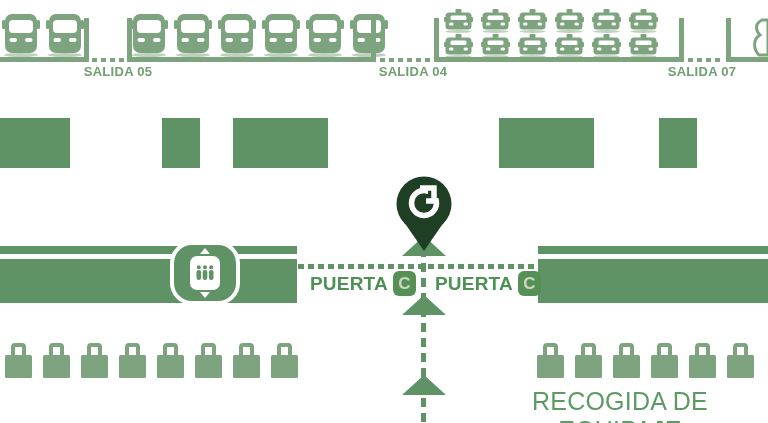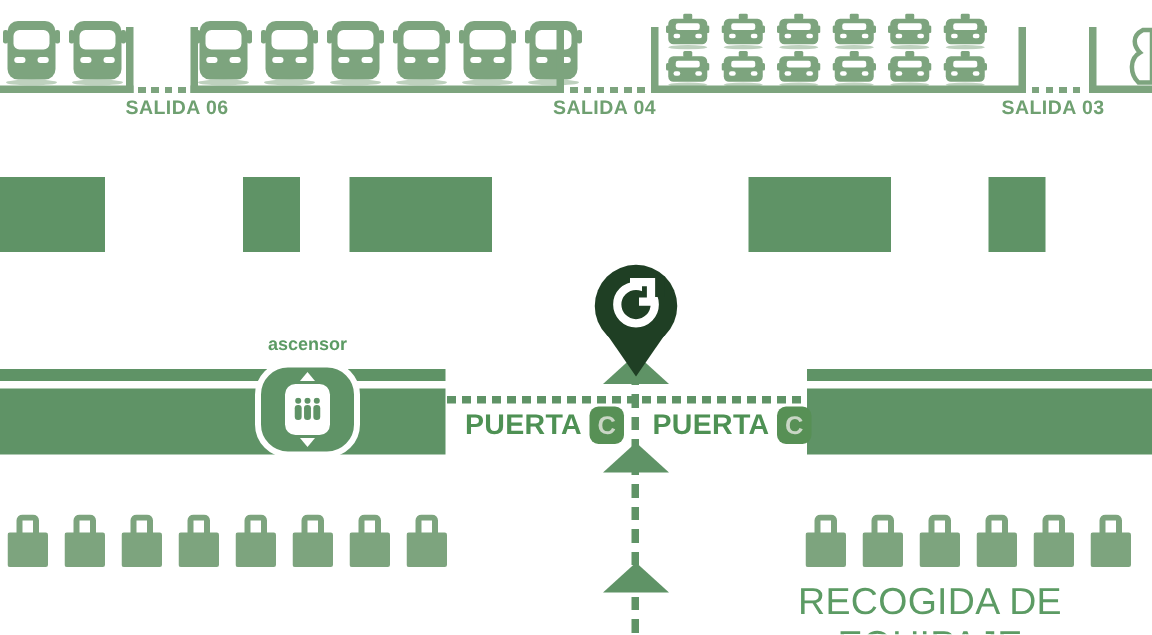--- a/index.html
+++ b/index.html
@@ -296,36 +296,35 @@
   <div class="abs pedge" style="left:127px;top:57px;width:249px;"></div>
   <div class="abs pend" style="left:371px;"></div>
   <div class="abs gapdash" style="left:380px;top:58px;width:51px;"></div>
   <div class="abs pend" style="left:434px;"></div>
   <div class="abs pedge" style="left:434px;top:57px;width:250px;"></div>
   <div class="abs pend" style="left:679px;"></div>
   <div class="abs gapdash" style="left:688px;top:58px;width:35px;"></div>
   <div class="abs pend" style="left:726px;"></div>
   <div class="abs pedge" style="left:726px;top:57px;width:42px;"></div>
 
-  <div class="abs exit-label" style="left:53px;top:64px;">SALIDA 06</div>
-  <div class="abs exit-label" style="left:338px;top:64px;">SALIDA 04</div>
-  <div class="abs exit-label" style="left:637px;top:64px;">SALIDA 03</div>
+  <div class="abs exit-label" style="left:53px;top:64px;">SALIDA 05</div>
+  <div class="abs exit-label" style="left:348px;top:64px;">SALIDA 04</div>
+  <div class="abs exit-label" style="left:637px;top:64px;">SALIDA 07</div>
 
   <div class="abs block" style="left:0;width:70px;"></div>
   <div class="abs block" style="left:162px;width:38px;"></div>
   <div class="abs block" style="left:233px;width:95px;"></div>
   <div class="abs block" style="left:499px;width:95px;"></div>
   <div class="abs block" style="left:659px;width:38px;"></div>
 
   <div class="abs thinband" style="left:0;width:297px;"></div>
   <div class="abs thickband" style="left:0;width:297px;"></div>
   <div class="abs thinband" style="left:538px;width:230px;"></div>
   <div class="abs thickband" style="left:538px;width:230px;"></div>
 
-  <div class="abs elev-label" style="left:145px;top:222px;">ascensor</div>
   <div class="abs elev" style="left:170px;top:241px;">
     <span class="tri-up-s"></span>
     <span class="elev-car">
       <svg width="20" height="16" viewBox="0 0 20 16">
         <circle cx="3.8" cy="2.2" r="2" fill="#5F9366"></circle>
           <rect x="1.5" y="5" width="4.6" height="10" rx="2.2" fill="#5F9366"></rect>
         <circle cx="10" cy="2.2" r="2" fill="#5F9366"></circle>
           <rect x="7.7" y="5" width="4.6" height="10" rx="2.2" fill="#5F9366"></rect>
         <circle cx="16.2" cy="2.2" r="2" fill="#5F9366"></circle>
           <rect x="13.9" y="5" width="4.6" height="10" rx="2.2" fill="#5F9366"></rect>

